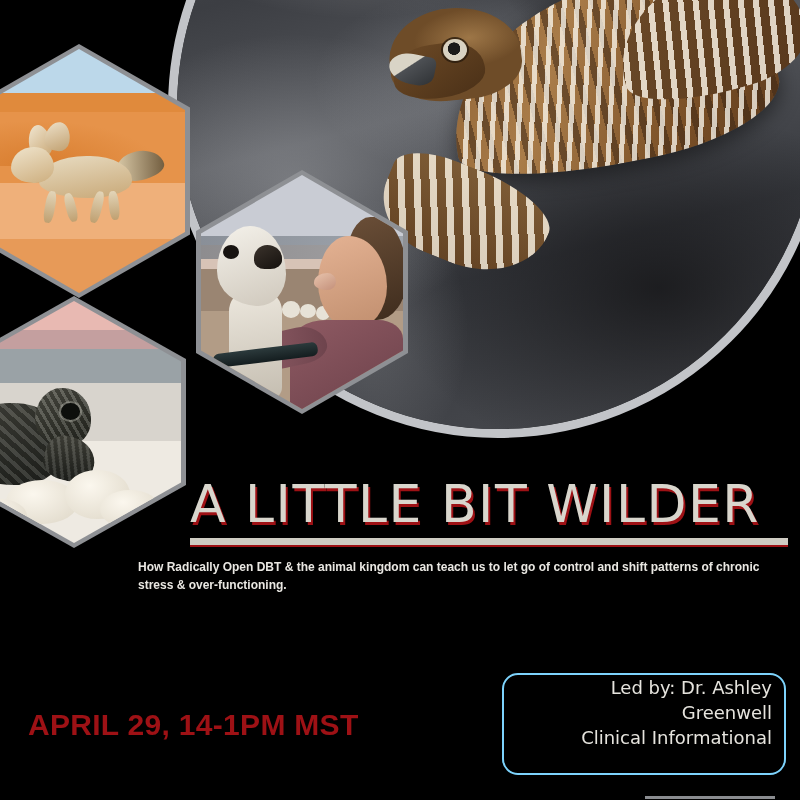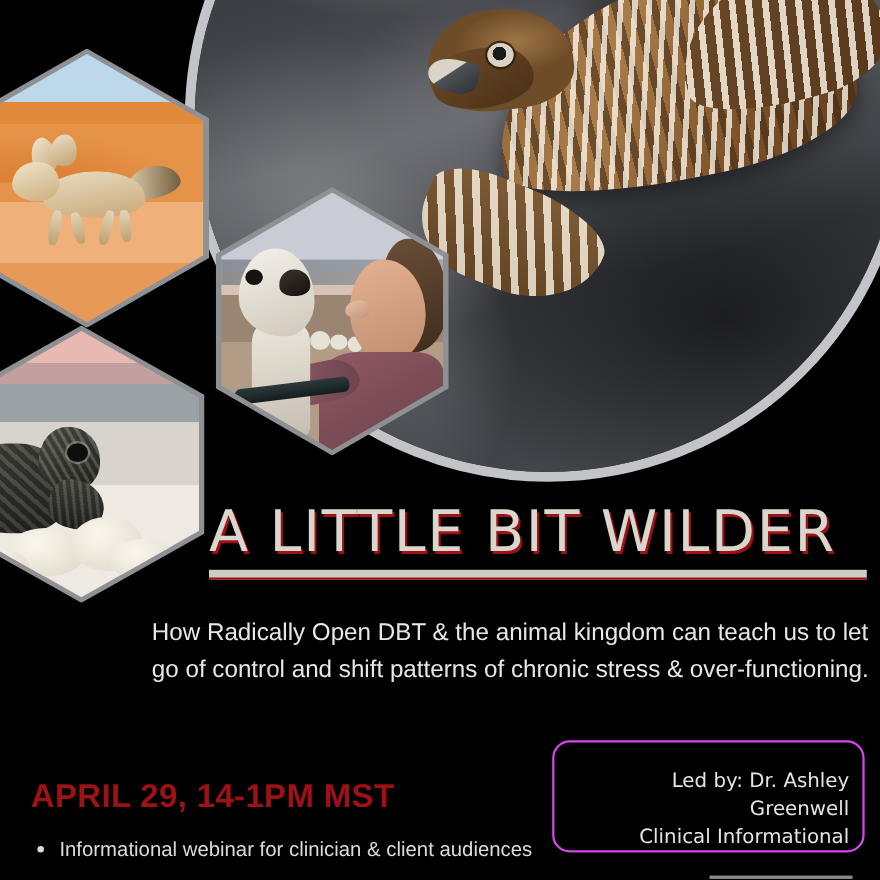--- a/index.html
+++ b/index.html
@@ -199,30 +199,31 @@
   .sl4{left:2%;top:82%;width:26%;height:14%;}
 
   
   .title-wrap{position:absolute; left:190px; top:458px; width:600px;}
   .title{
     font-size:52px; font-weight:400; letter-spacing:1.5px;
     color:#d9d6cd; line-height:1;
     font-family:"DejaVu Sans", sans-serif;
     text-shadow:2px 3px 0 #9e1115;
     white-space:nowrap;
+    margin-top:20px;
   }
   .title-rule{
     margin-top:8px; height:7px; width:598px;
     background:#cfccc3; border-bottom:2px solid #9e1115;
   }
 
   
   .subtitle{
     position:absolute; left:138px; top:558px; width:652px;
-    font-size:22px; font-weight:normal; line-height:1.52;
+    font-size:12px; font-weight:bold; line-height:1.52;
     color:#e9e7e2;
   }
 
   
   .date{
     position:absolute; left:28px; top:708px;
     font-size:30px; font-weight:bold; letter-spacing:0.3px;
     color:#9e1115;
   }
 
@@ -234,23 +235,23 @@
   }
   .bullets li{position:relative; padding-left:24px;}
   .bullets li .dot{
     position:absolute; left:4px; top:9px; width:6px; height:6px;
     background:#dedbd4; border-radius:50%;
   }
 
   
   .speaker-box{
     position:absolute; left:502px; top:673px; width:284px; height:102px;
-    border:2px solid #d946ef; border-radius:16px;
+    border:2px solid #7dd3fc; border-radius:16px;
     box-sizing:border-box;
-    display:flex; align-items:flex-end; justify-content:flex-end;
+    display:flex; align-items:flex-start; justify-content:flex-end;
   }
   .speaker-text{
     text-align:right; padding:0 12px 0 14px;
     color:#e6e4de; font-size:18px; line-height:1.4;
     font-family:"DejaVu Sans", sans-serif;
   }
 
   
   .bottom-rule{
     position:absolute; left:645px; top:796px; width:130px; height:3px;
@@ -329,26 +330,20 @@
 
   <div class="title-wrap">
     <div class="title">A LITTLE BIT WILDER</div>
     <div class="title-rule"></div>
   </div>
 
   <div class="subtitle">How Radically Open DBT &amp; the animal kingdom can teach us to let go of control and shift patterns of chronic stress &amp; over-functioning.</div>
 
   <div class="date">APRIL 29, 14-1PM MST</div>
 
-  <ul class="bullets">
-    <li>
-      <span class="dot"></span>
-      <span>Informational webinar for clinician &amp; client audiences</span>
-    </li>
-  </ul>
 
   <div class="speaker-box">
     <div class="speaker-text">
       <div>Led by: Dr. Ashley Greenwell</div>
       <div>Clinical Informational</div>
     </div>
   </div>
 
   <div class="bottom-rule"></div>
 

